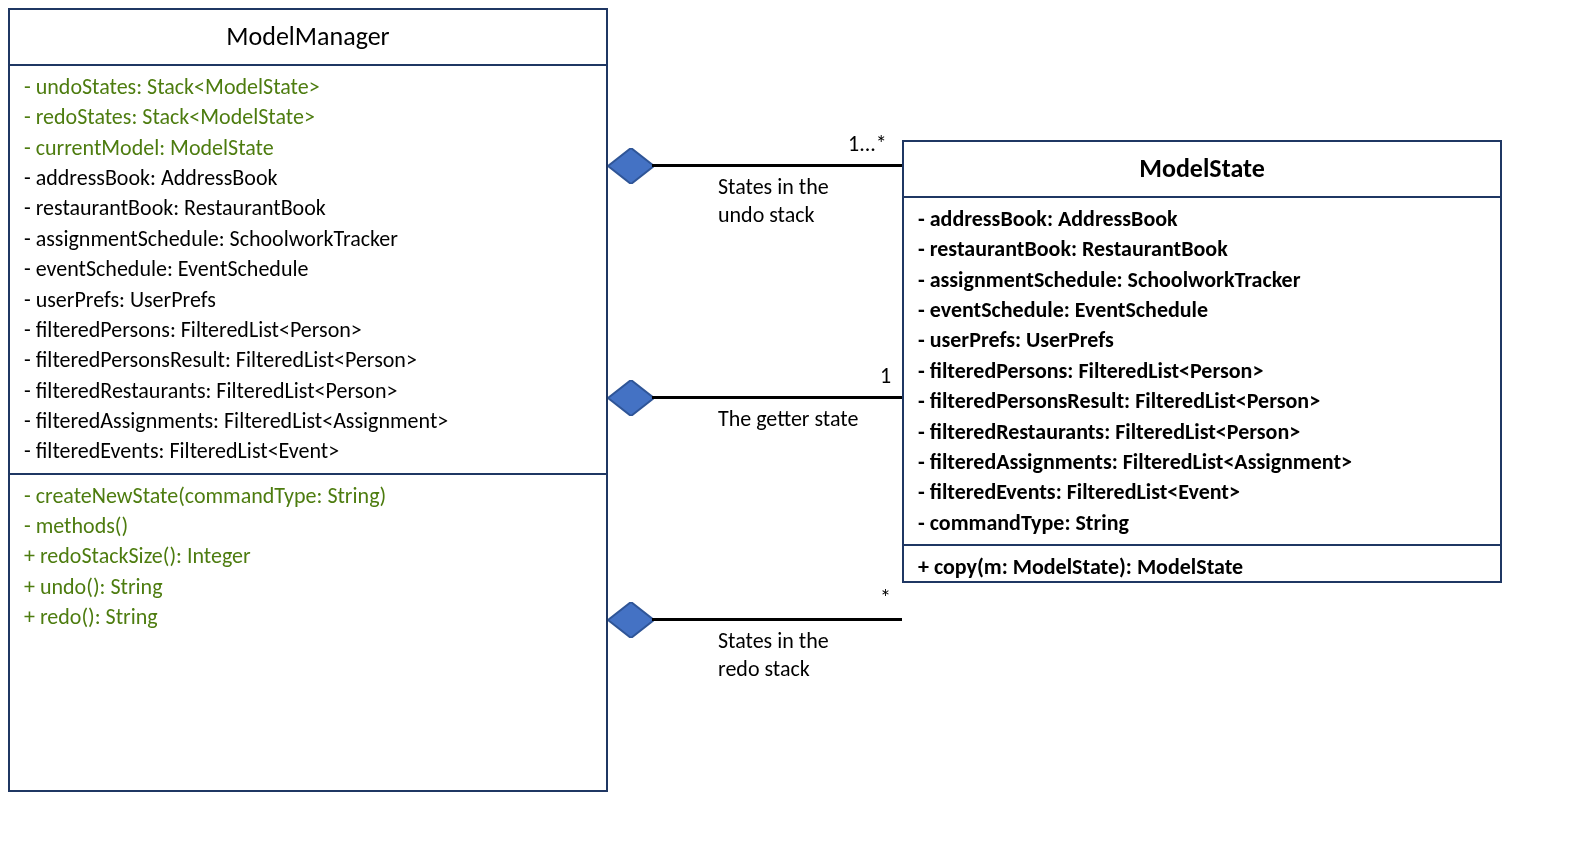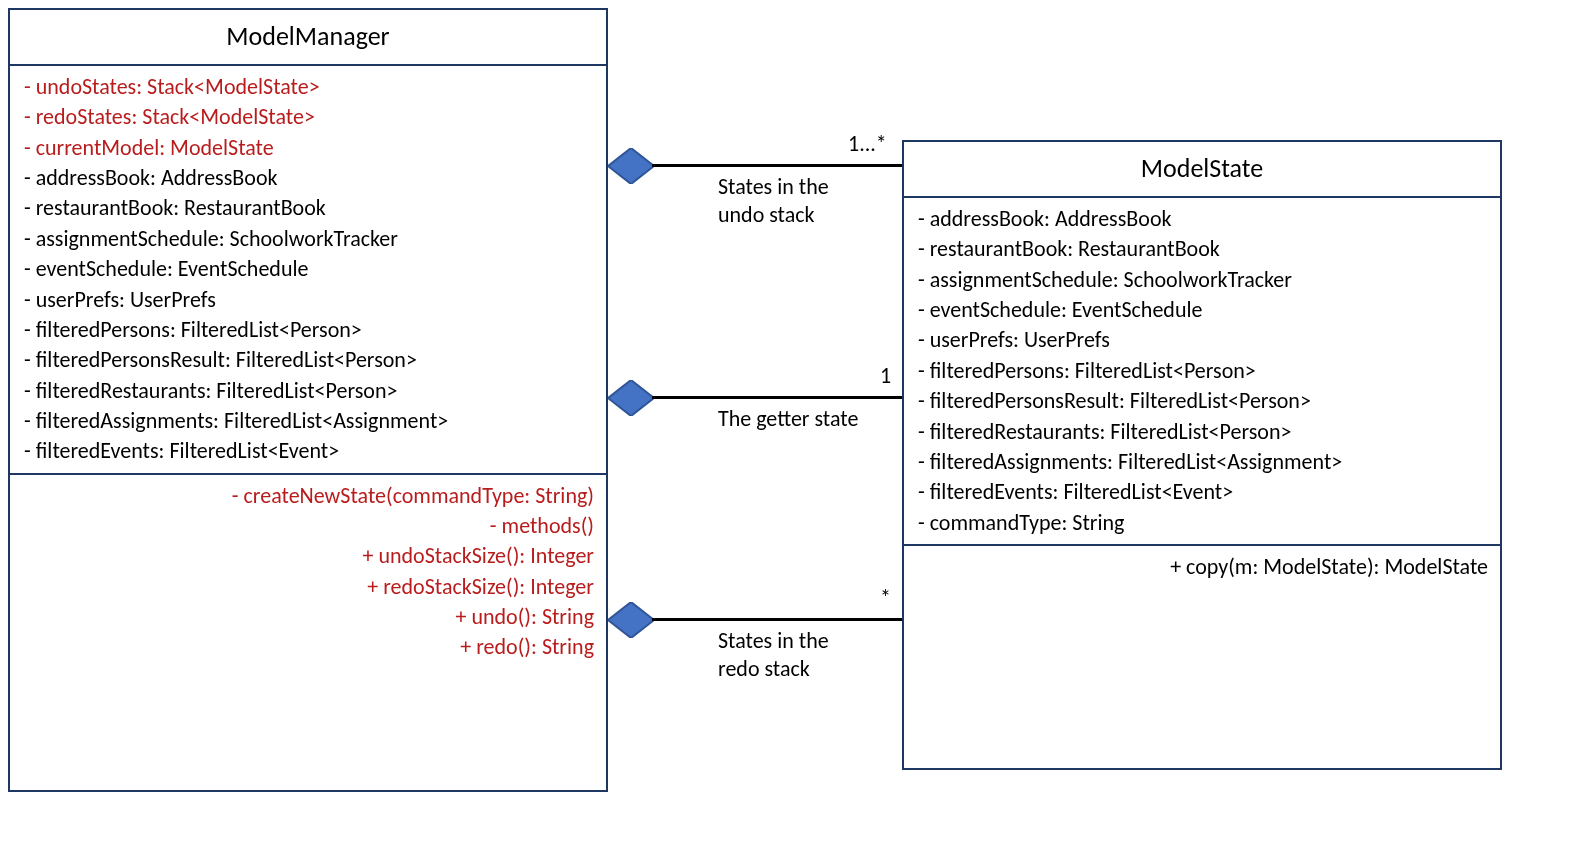--- a/index.html
+++ b/index.html
@@ -27,23 +27,22 @@
     border-bottom: 2.5px solid #1f3763;
   }
   .compartment {
     padding: 6px 12px 6px 14px;
     font-size: 22px;
     line-height: 1.38;
     white-space: nowrap;
   }
   .compartment.border-top {
     border-top: 2.5px solid #1f3763;
-    text-align: right;
   }
-  .red { color: #b91c1c; }
+  .red { color: #4d7c0f; }
   .line {
     position: absolute;
     background: #000;
     height: 2.5px;
   }
   .diamond-svg {
     position: absolute;
   }
   .label {
     position: absolute;
@@ -71,28 +70,27 @@
     <div>- filteredPersons: FilteredList&lt;Person&gt;</div>
     <div>- filteredPersonsResult: FilteredList&lt;Person&gt;</div>
     <div>- filteredRestaurants: FilteredList&lt;Person&gt;</div>
     <div>- filteredAssignments: FilteredList&lt;Assignment&gt;</div>
     <div>- filteredEvents: FilteredList&lt;Event&gt;</div>
   </div>
 
   <div class="compartment border-top">
     <div class="red">- createNewState(commandType: String)</div>
     <div class="red">- methods()</div>
-    <div class="red">+ undoStackSize(): Integer</div>
     <div class="red">+ redoStackSize(): Integer</div>
     <div class="red">+ undo(): String</div>
     <div class="red">+ redo(): String</div>
   </div>
 </div>
 
-<div class="class-box" style="left:902px; top:140px; width:600px; height:630px;">
+<div class="class-box" style="left:902px; top:140px; width:600px; height:443px;font-weight:bold;">
   <div class="class-title">ModelState</div>
 
   <div class="compartment">
     <div>- addressBook: AddressBook</div>
     <div>- restaurantBook: RestaurantBook</div>
     <div>- assignmentSchedule: SchoolworkTracker</div>
     <div>- eventSchedule: EventSchedule</div>
     <div>- userPrefs: UserPrefs</div>
     <div>- filteredPersons: FilteredList&lt;Person&gt;</div>
     <div>- filteredPersonsResult: FilteredList&lt;Person&gt;</div>

